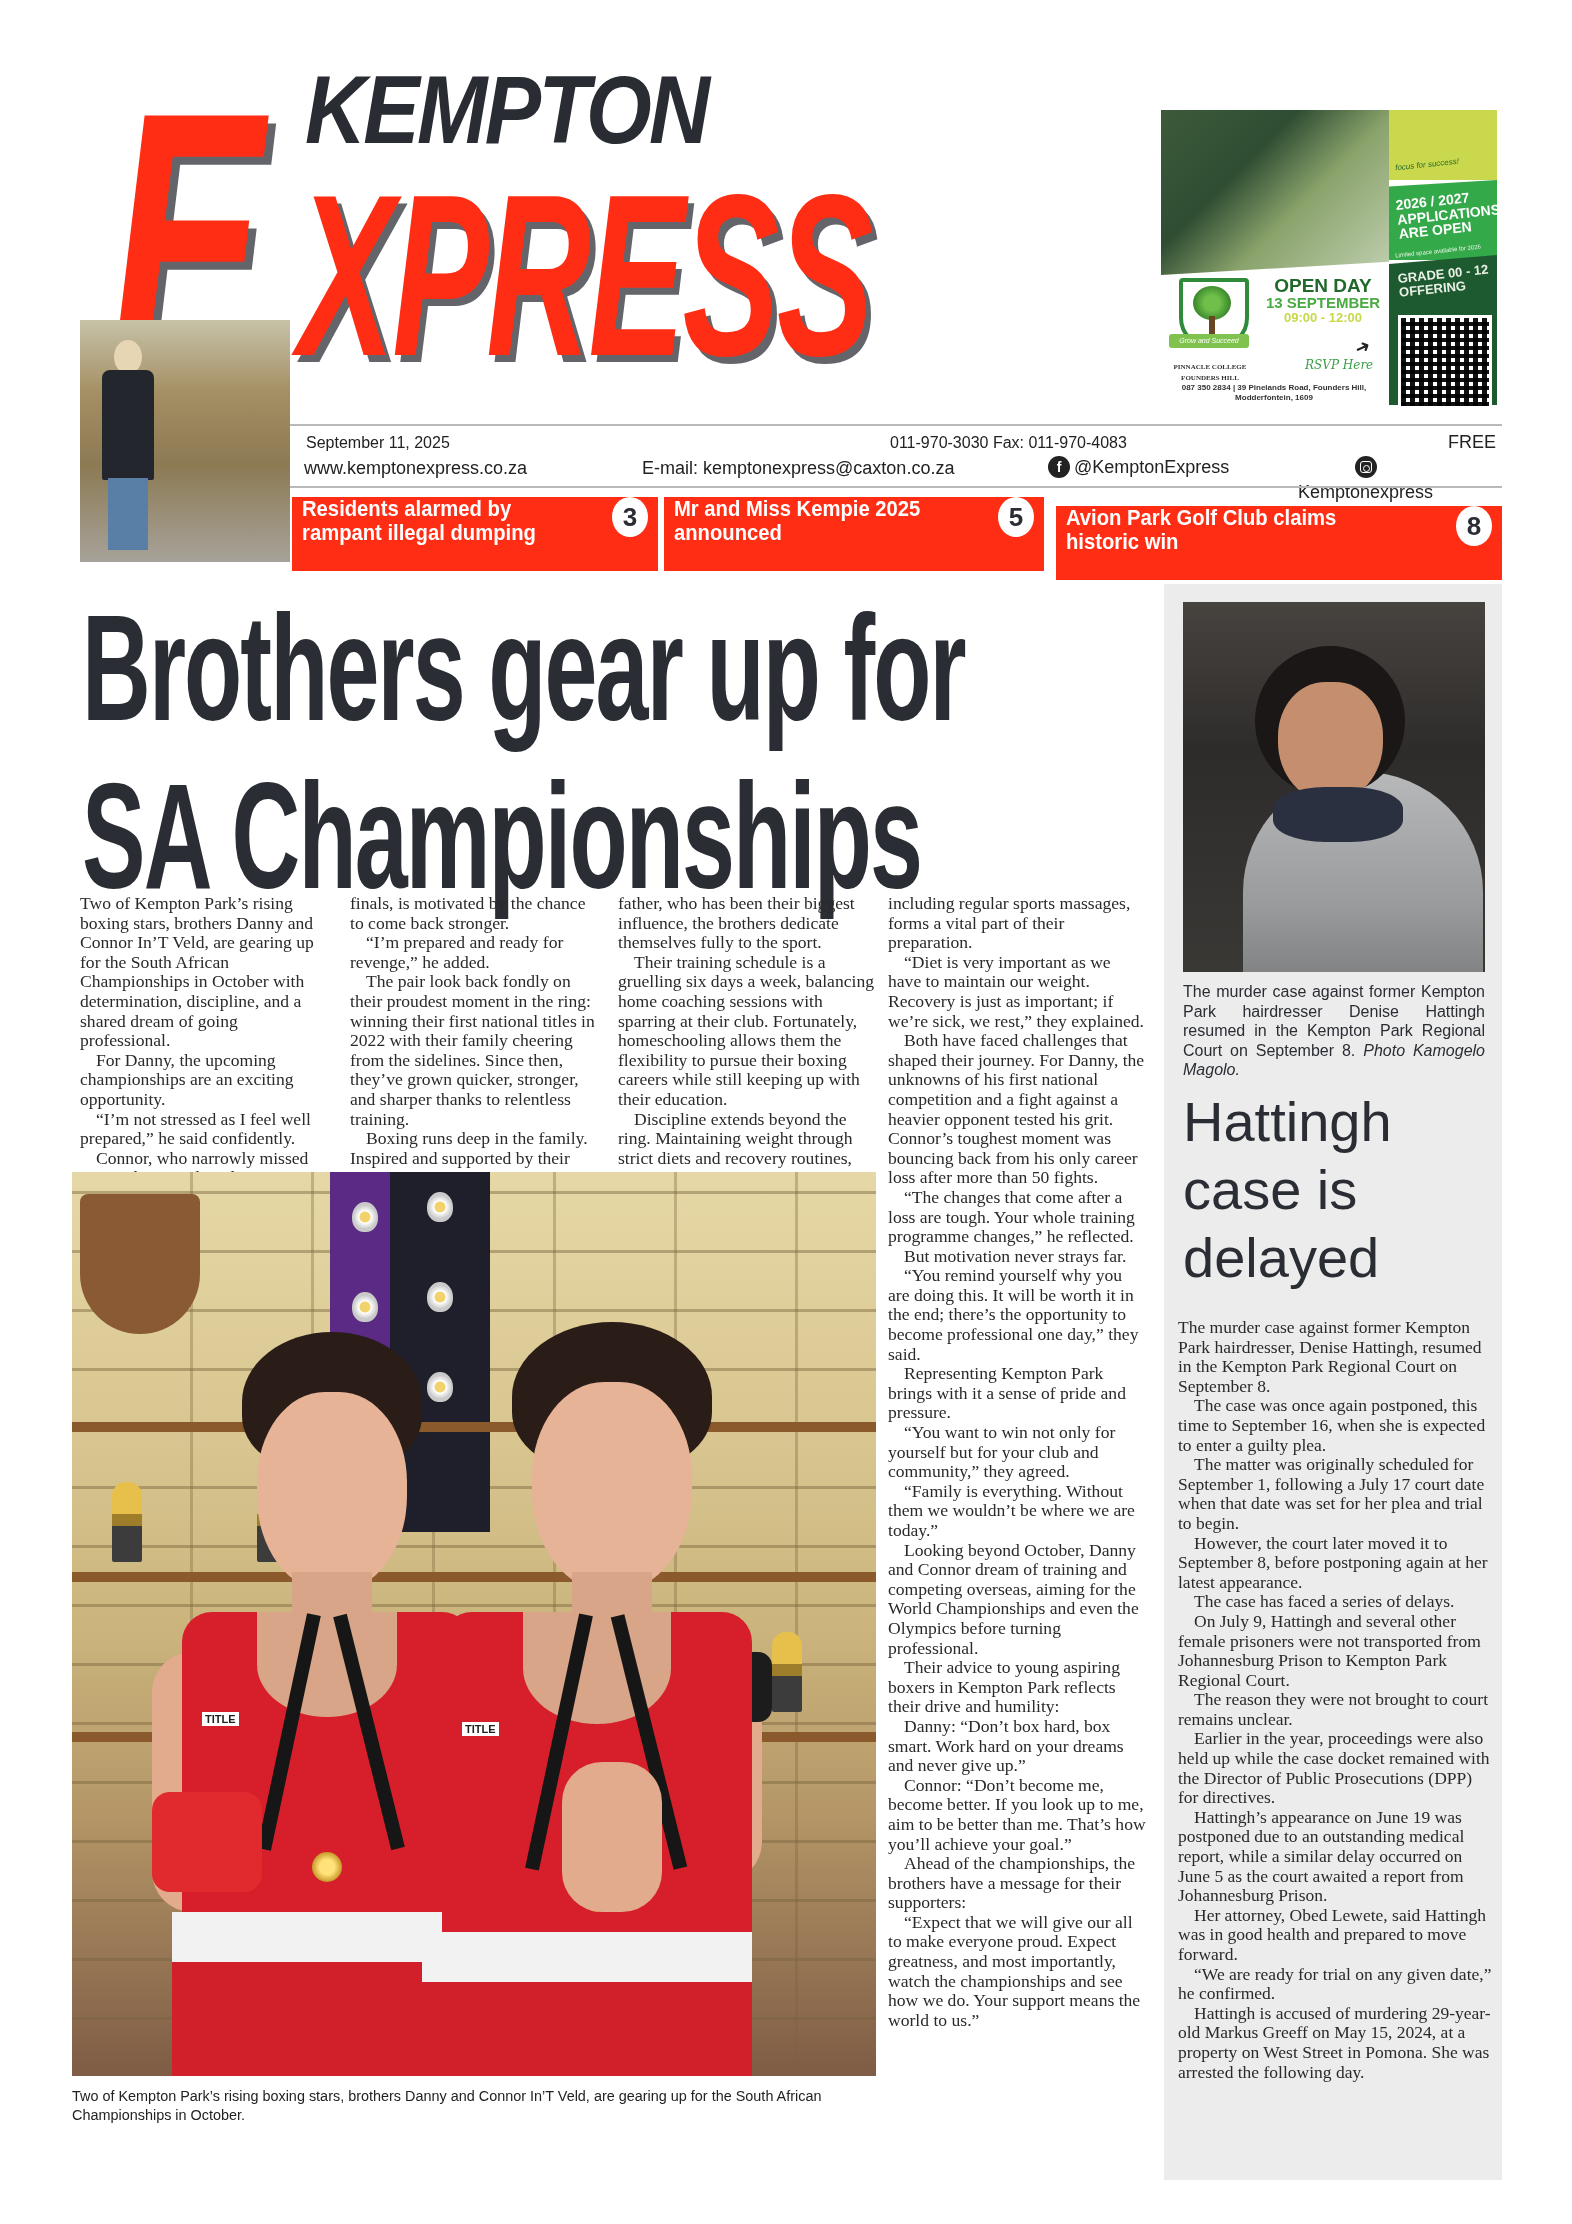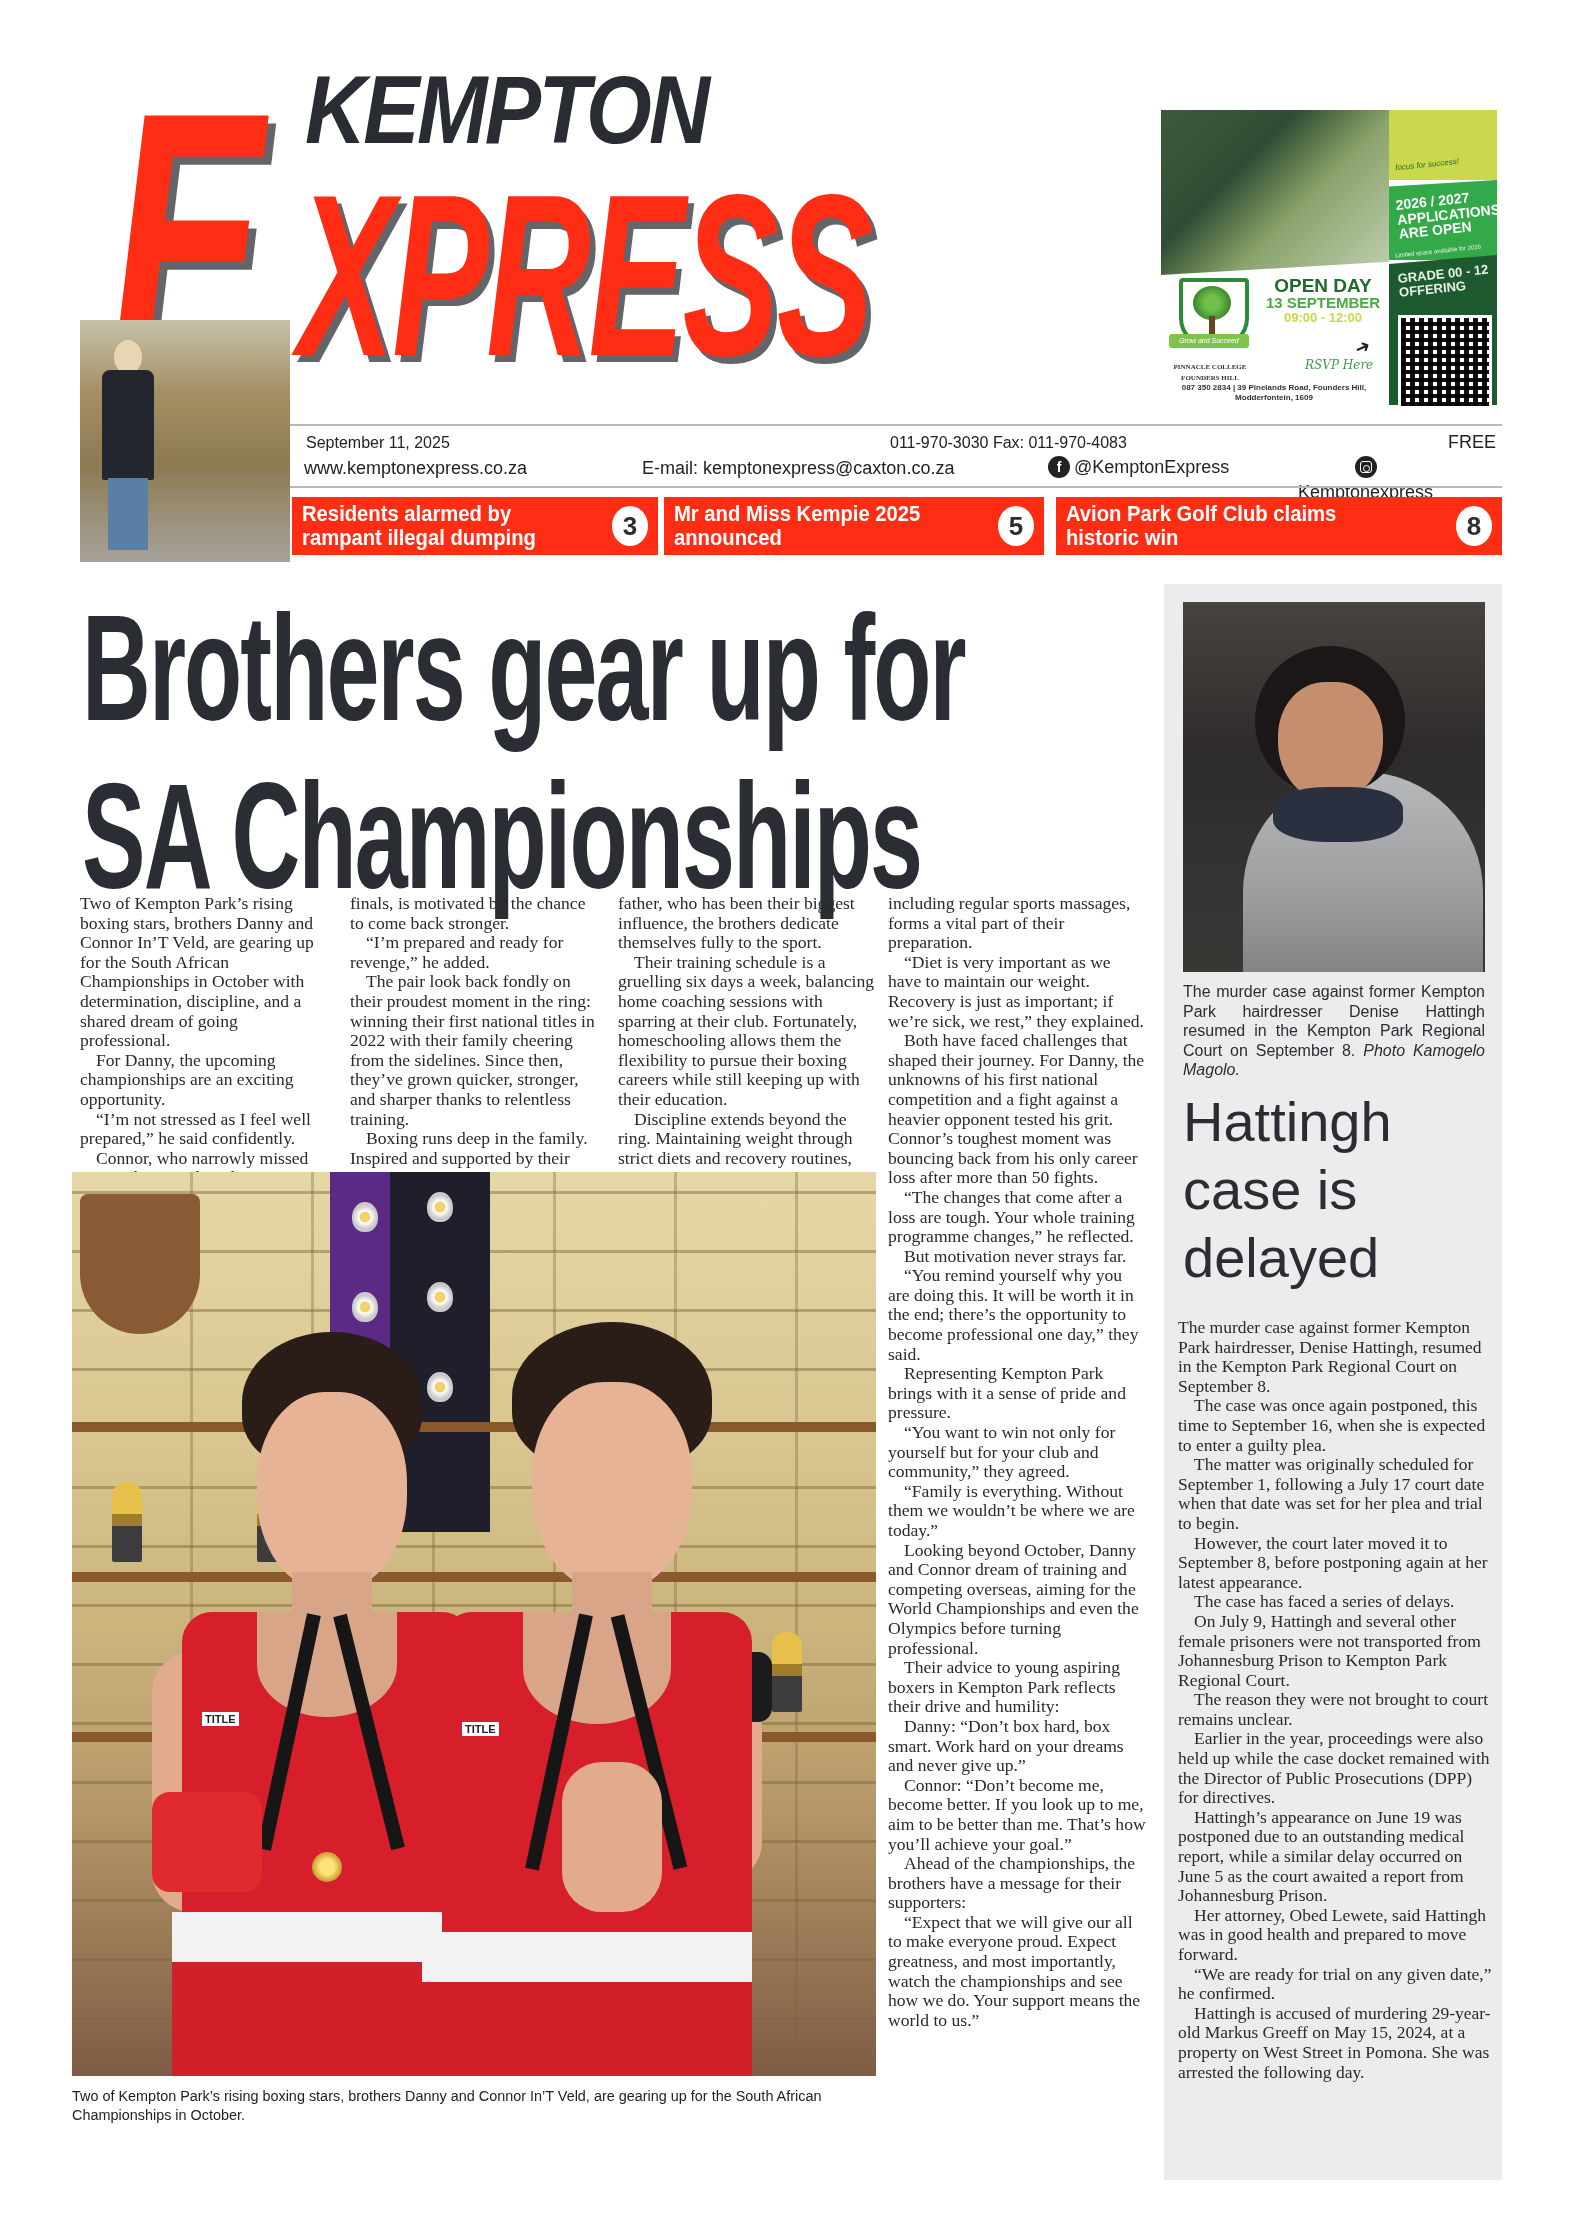--- a/index.html
+++ b/index.html
@@ -51,21 +51,21 @@
   .hr-bot { left: 290px; top: 486px; width: 1212px; height: 2px; background: #b9b9b9; }
   .info { font-size: 16px; color: #222; }
   .info-lg { font-size: 18px; color: #222; }
   .social { display: flex; align-items: center; gap: 4px; }
   .soc-icon { display: inline-flex; width: 22px; height: 22px; border-radius: 50%; background: #222; color: #fff; align-items: center; justify-content: center; font-weight: 700; font-size: 14px; font-family: "Liberation Sans", sans-serif; }
   .ig-icon { width: 22px; height: 22px; border-radius: 50%; background: #222; position: relative; display: inline-block; }
   .ig-icon::before { content: ""; position: absolute; left: 5px; top: 5px; width: 10px; height: 10px; border: 1.5px solid #fff; border-radius: 3px; }
   .ig-icon::after { content: ""; position: absolute; left: 8.5px; top: 8.5px; width: 5px; height: 5px; border: 1.5px solid #fff; border-radius: 50%; }
 
   
-  .teaser { top: 497px; height: 58px; background: #ff2d14; display: flex; align-items: center; justify-content: space-between; padding: 0 10px 0 10px; box-sizing: border-box; }
+  .teaser { top: 497px; height: 74px; background: #ff2d14; display: flex; justify-content: space-between; padding: 0 10px 0 10px; box-sizing: border-box; }
   .teaser .tx { color: #fff; font-weight: 700; font-size: 22px; line-height: 1.1; transform: scaleX(0.92); transform-origin: left center; }
   .teaser .num { flex: none; width: 36px; height: 40px; border-radius: 50%; background: #fff; color: #2a2d33; font-weight: 700; font-size: 26px; display: flex; align-items: center; justify-content: center; }
 
   
   .headline { left: 82px; top: 584px; width: 1090px; font-family: "Liberation Sans", sans-serif; font-weight: 900; font-size: 150px; line-height: 168px; color: #2a2d33; letter-spacing: -3px; transform: scaleX(0.635); transform-origin: left top; white-space: nowrap; }
 
   
   .col { font-family: "Liberation Serif", serif; font-size: 17.6px; line-height: 19.6px; color: #2a2a2a; }
   .col p { margin: 0; text-indent: 16px; }
   .col p.first { text-indent: 0; }
@@ -180,21 +180,21 @@
 <div class="abs hr-bot"></div>
 
 <div class="abs teaser" style="left:292px; width:366px;">
   <span class="tx" style="width:280px;">Residents alarmed by rampant illegal dumping</span>
   <span class="num">3</span>
 </div>
 <div class="abs teaser" style="left:664px; width:380px;">
   <span class="tx" style="width:300px;">Mr and Miss Kempie 2025 announced</span>
   <span class="num">5</span>
 </div>
-<div class="abs teaser" style="left:1056px; width:446px;">
+<div class="abs teaser" style="left:1056px; width:446px;margin-top:9px;">
   <span class="tx" style="width:340px;">Avion Park Golf Club claims historic win</span>
   <span class="num">8</span>
 </div>
 
 <div class="abs headline">
   <div>Brothers gear up for</div>
   <div>SA Championships</div>
 </div>
 
 <div class="abs col" style="left:80px; top:894px; width:250px;">

